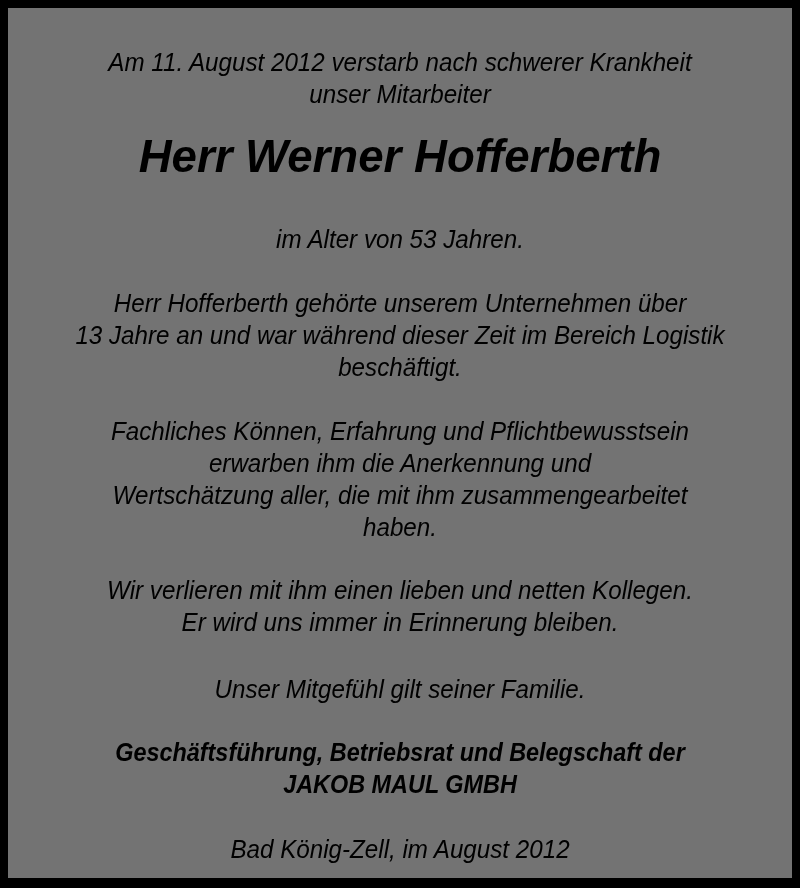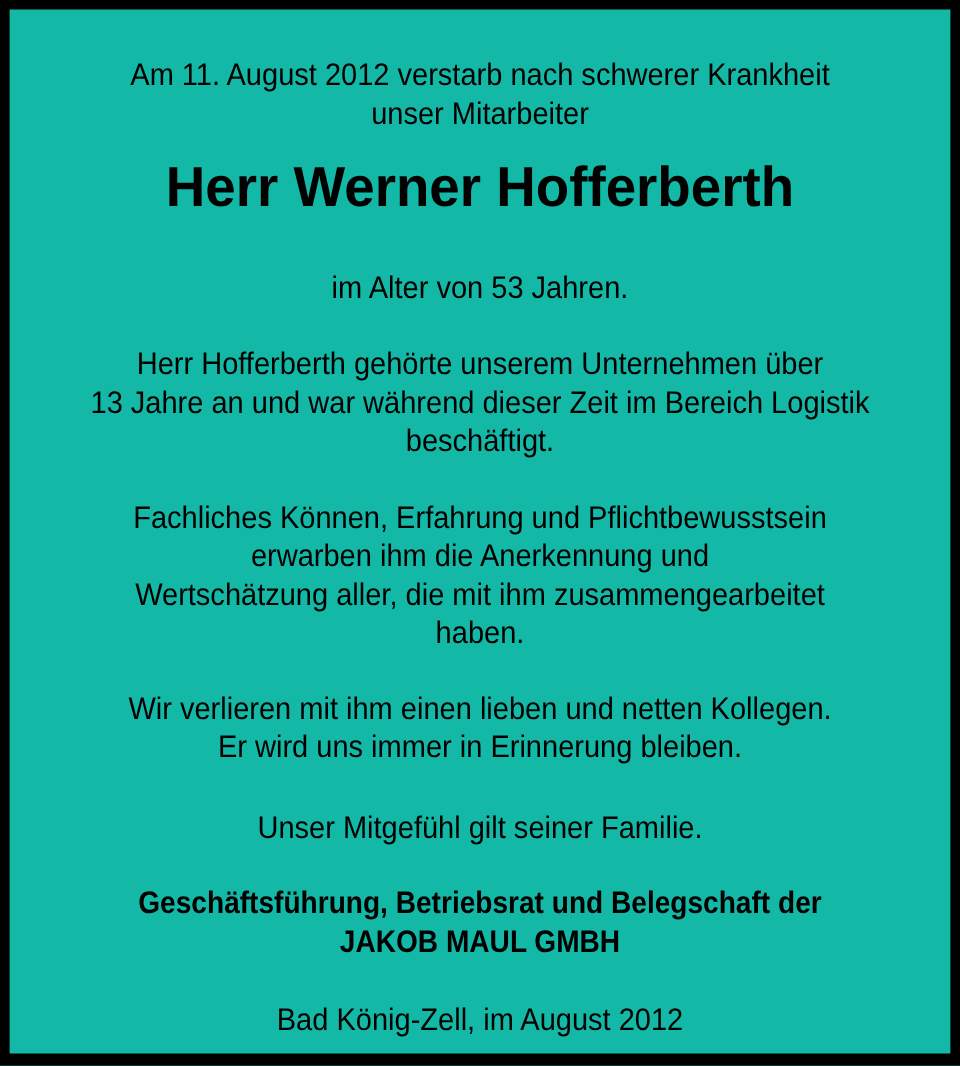--- a/index.html
+++ b/index.html
@@ -12,23 +12,24 @@
       height: 888px;
       overflow: hidden;
     }
     .frame {
       position: relative;
       width: 800px;
       height: 888px;
       box-sizing: border-box;
       border: 8px solid #000000;
       border-bottom-width: 10px;
-      background: #14b8a6;
+      background: #737373;
       color: #000000;
       font-family: "Liberation Sans", sans-serif;
+      font-style: italic;
     }
     .line {
       position: absolute;
       left: 0;
       width: 784px;
       text-align: center;
       white-space: nowrap;
       font-size: 26px;
       line-height: 32px;
       transform-origin: 392px 50%;

